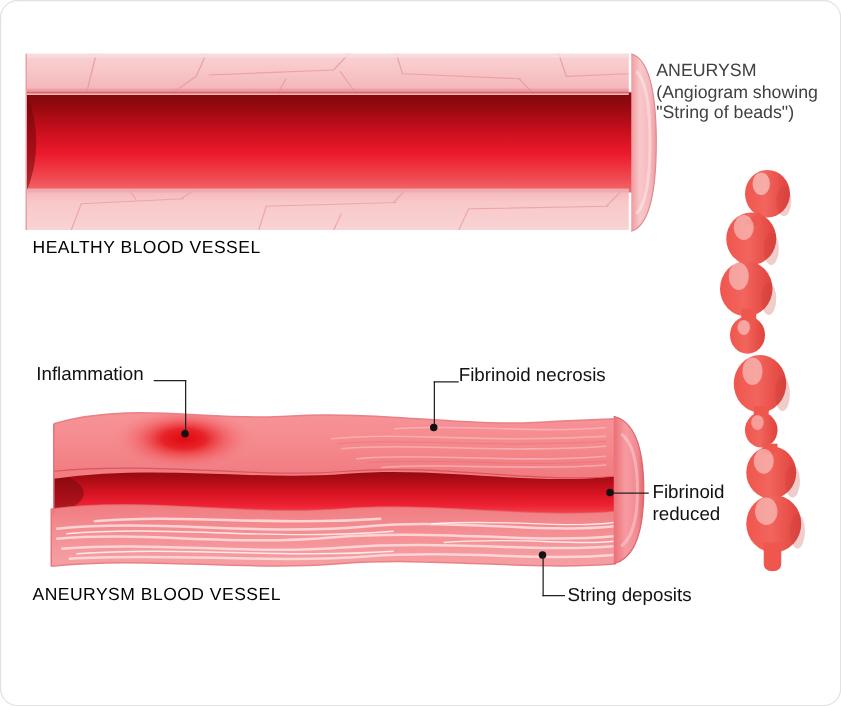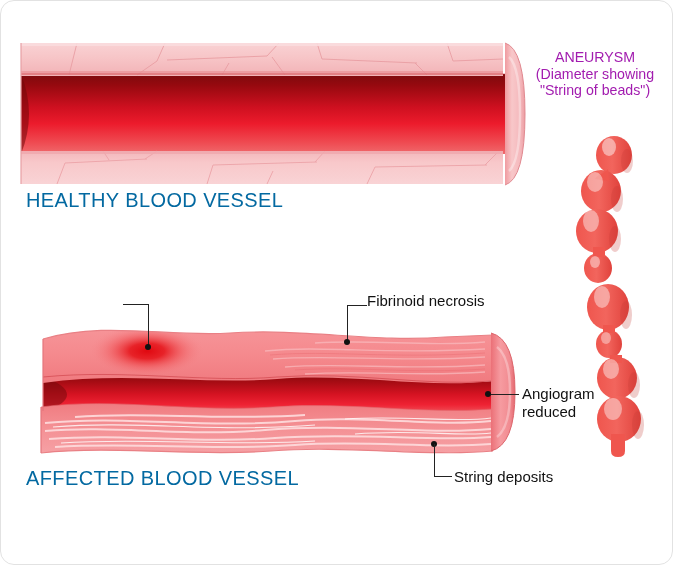--- a/index.html
+++ b/index.html
@@ -11,37 +11,37 @@
     border:1px solid #e2e2e2;
     border-radius:14px;
     box-sizing:border-box;
     overflow:hidden;
   }
   .abs{position:absolute;}
 
   
   .cap-label{
     font-family:"Liberation Sans",sans-serif;
-    font-size:20px;
+    font-size:14px;
     letter-spacing:0.4px;
-    color:#0369a1;
+    color:#000000;
     white-space:nowrap;
   }
   .callout{
     font-family:"Liberation Sans",sans-serif;
     font-size:15px;
     color:#111111;
     white-space:nowrap;
     line-height:18px;
   }
   .angio-title{
     font-family:"Liberation Sans",sans-serif;
     font-size:14.2px;
-    color:#a21caf;
-    text-align:center;
+    color:#404040;
+    text-align:left;
     line-height:16.5px;
     white-space:nowrap;
   }
 
   
   .lead-h{background:#222;height:1px;}
   .lead-v{background:#222;width:1px;}
   .dot{background:#111;border-radius:50%;width:6px;height:6px;}
 
   svg{display:block;overflow:visible;}
@@ -224,46 +224,47 @@
 
       <path d="M476,22 q24,6 24,59 q0,53 -24,59 z" fill="url(#aCap)"></path>
       <path d="M476,22 q24,6 24,59 q0,53 -24,59" fill="none" stroke="#dd666d" stroke-width="1"></path>
       <path d="M482,36 q13,10 13,45 q0,35 -13,45" fill="none" stroke="#ffffff" stroke-width="2.5" opacity="0.3"></path>
 
       <path d="M28,28 L28,100" stroke="#e4767c" stroke-width="1.2" fill="none"></path>
       <path d="M26,96 L26,142" stroke="#e4767c" stroke-width="1.2" fill="none"></path>
     </svg>
   </div>
 
-  <div class="abs cap-label" style="left:25px;top:466px;">AFFECTED BLOOD VESSEL</div>
-
+  <div class="abs cap-label" style="left:25px;top:466px;">ANEURYSM BLOOD VESSEL</div>
+
+  <div class="abs callout" style="left:28px;top:290px;">Inflammation</div>
   <div class="abs lead-h" style="left:122px;top:303px;width:26px;"></div>
   <div class="abs lead-v" style="left:147px;top:303px;height:43px;"></div>
   <div class="abs dot" style="left:144px;top:343px;"></div>
 
   <div class="abs callout" style="left:366px;top:291px;text-align:right;">Fibrinoid necrosis</div>
   <div class="abs lead-h" style="left:346px;top:304px;width:20px;"></div>
   <div class="abs lead-v" style="left:346px;top:304px;height:37px;"></div>
   <div class="abs dot" style="left:343px;top:338px;"></div>
 
   <div class="abs dot" style="left:484px;top:390px;"></div>
   <div class="abs lead-h" style="left:490px;top:393px;width:28px;"></div>
   <div class="abs callout" style="left:521px;top:384px;">
-    <div>Angiogram</div>
+    <div>Fibrinoid</div>
     <div>reduced</div>
   </div>
 
   <div class="abs dot" style="left:430px;top:440px;"></div>
   <div class="abs lead-v" style="left:433px;top:443px;height:33px;"></div>
   <div class="abs lead-h" style="left:433px;top:475px;width:18px;"></div>
   <div class="abs callout" style="left:453px;top:467px;">String deposits</div>
 
   <div class="abs angio-title" style="left:524px;top:48px;width:140px;">
     <div>ANEURYSM</div>
-    <div>(Diameter showing</div>
+    <div>(Angiogram showing</div>
     <div>"String of beads")</div>
   </div>
 
   <div class="abs" style="left:552px;top:128px;width:105px;height:330px;">
     <svg width="105" height="330" viewBox="0 0 105 330">
       <defs>
         <radialGradient id="beadG" cx="38%" cy="32%" r="72%">
           <stop offset="0%" stop-color="#ffffff" stop-opacity="0.92"></stop>
           <stop offset="18%" stop-color="#fbb2ad" stop-opacity="0.85"></stop>
           <stop offset="46%" stop-color="#f2655d" stop-opacity="0.9"></stop>

